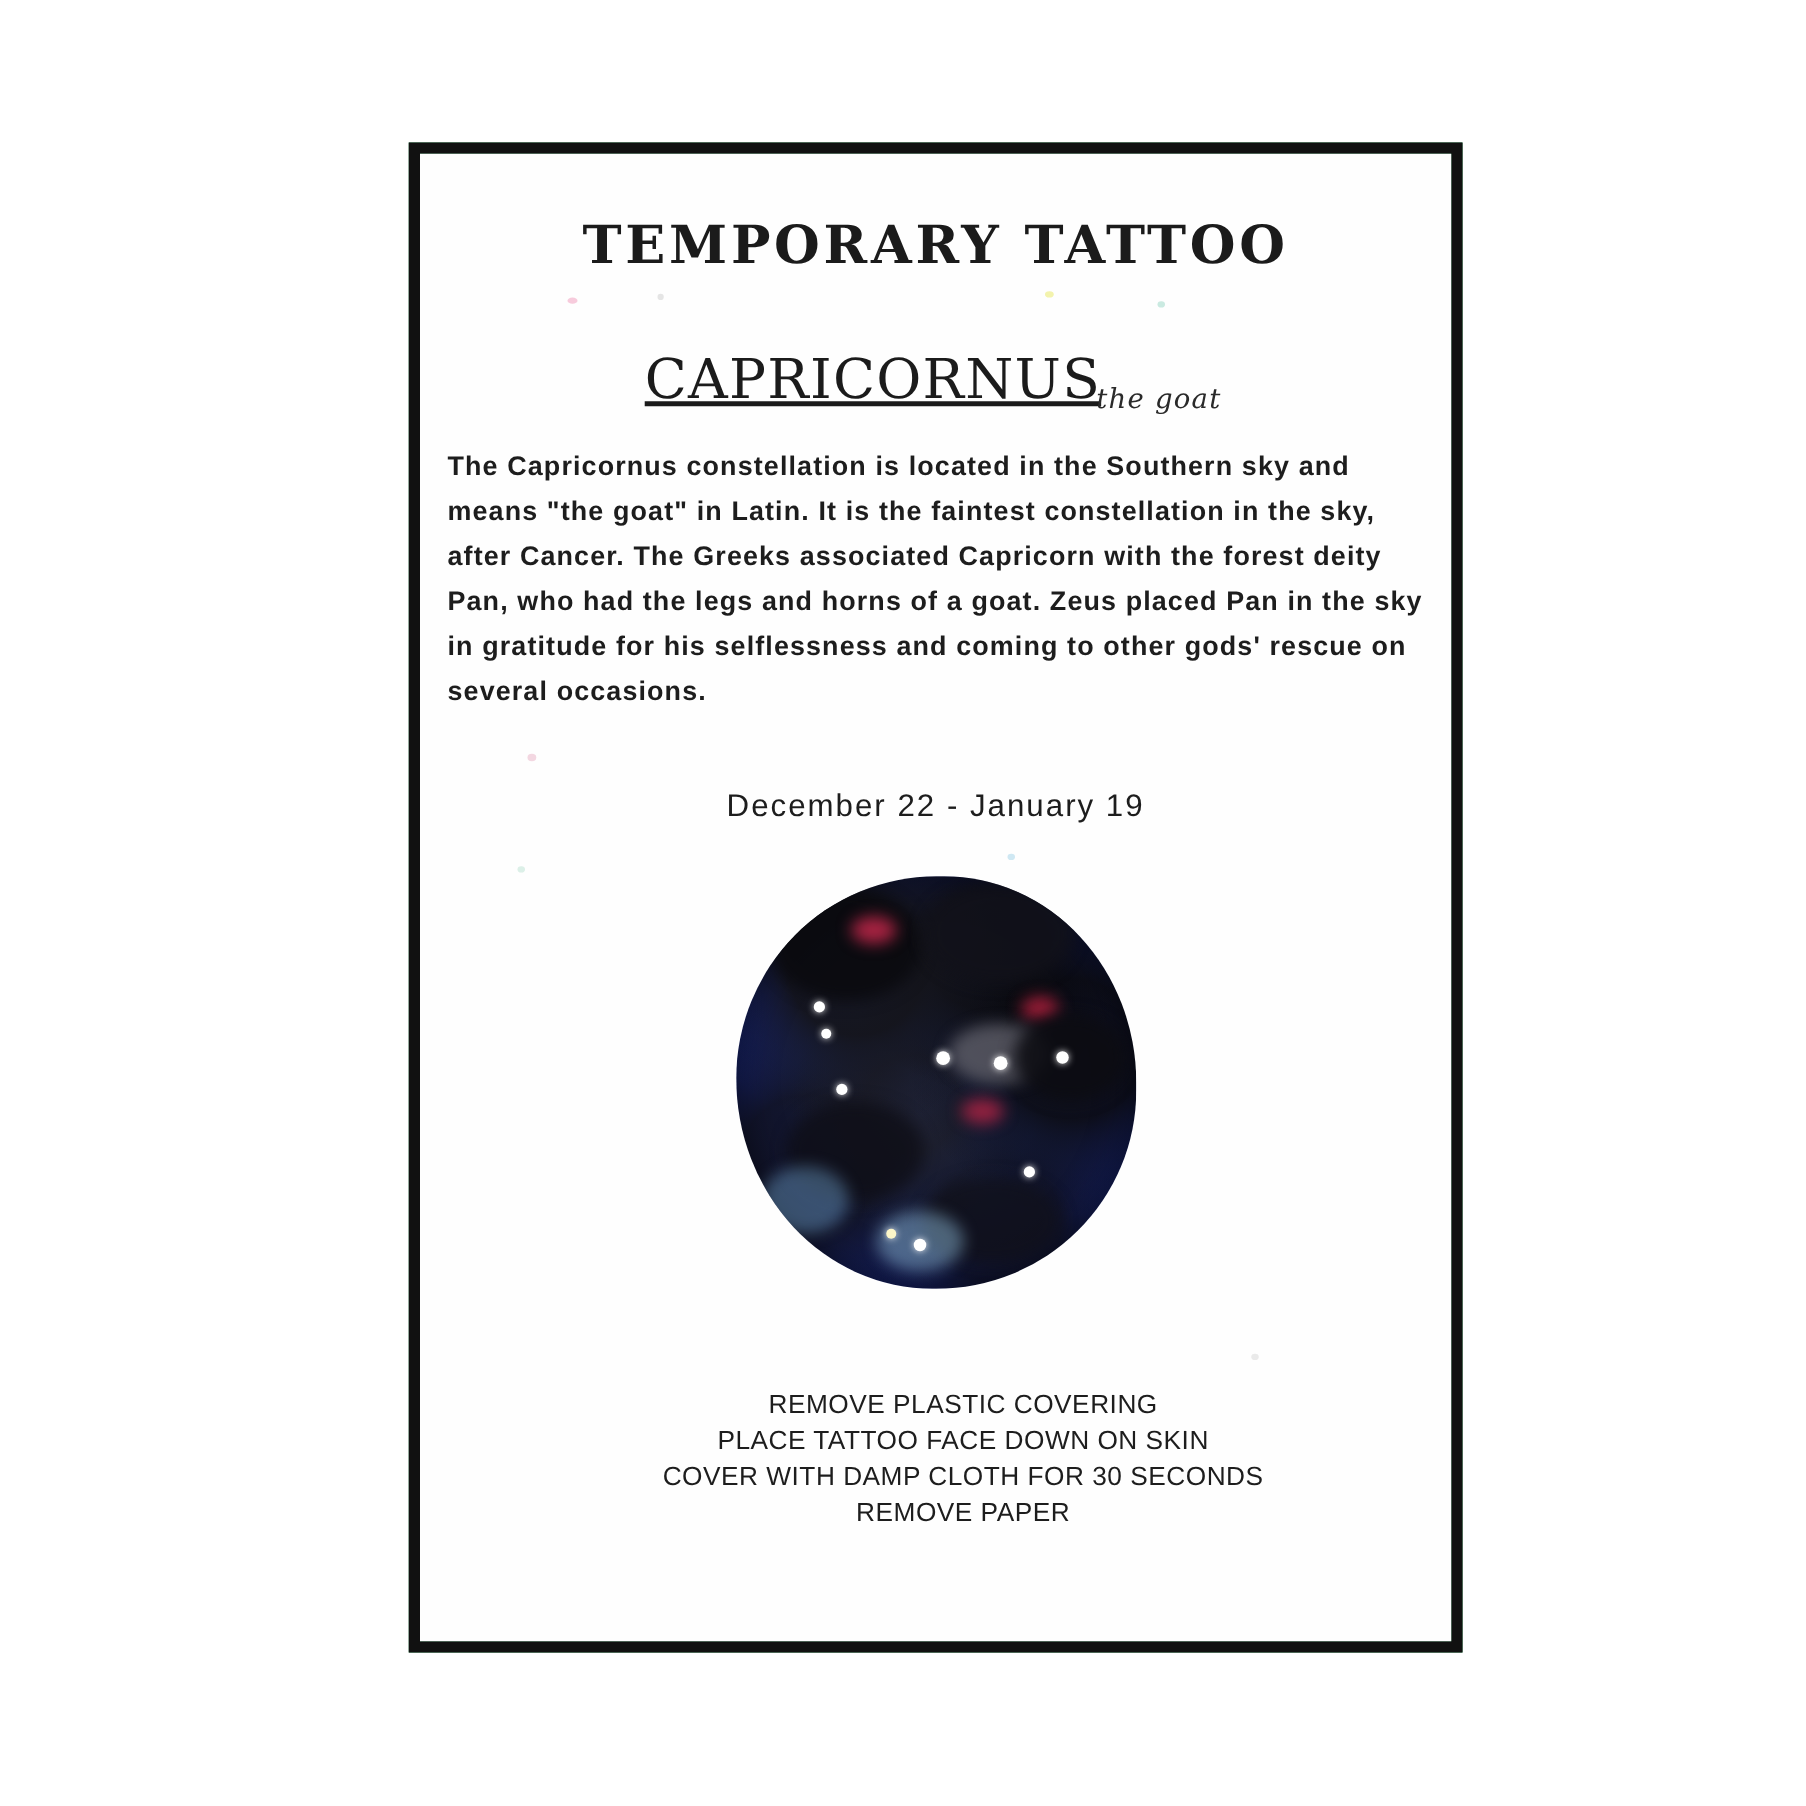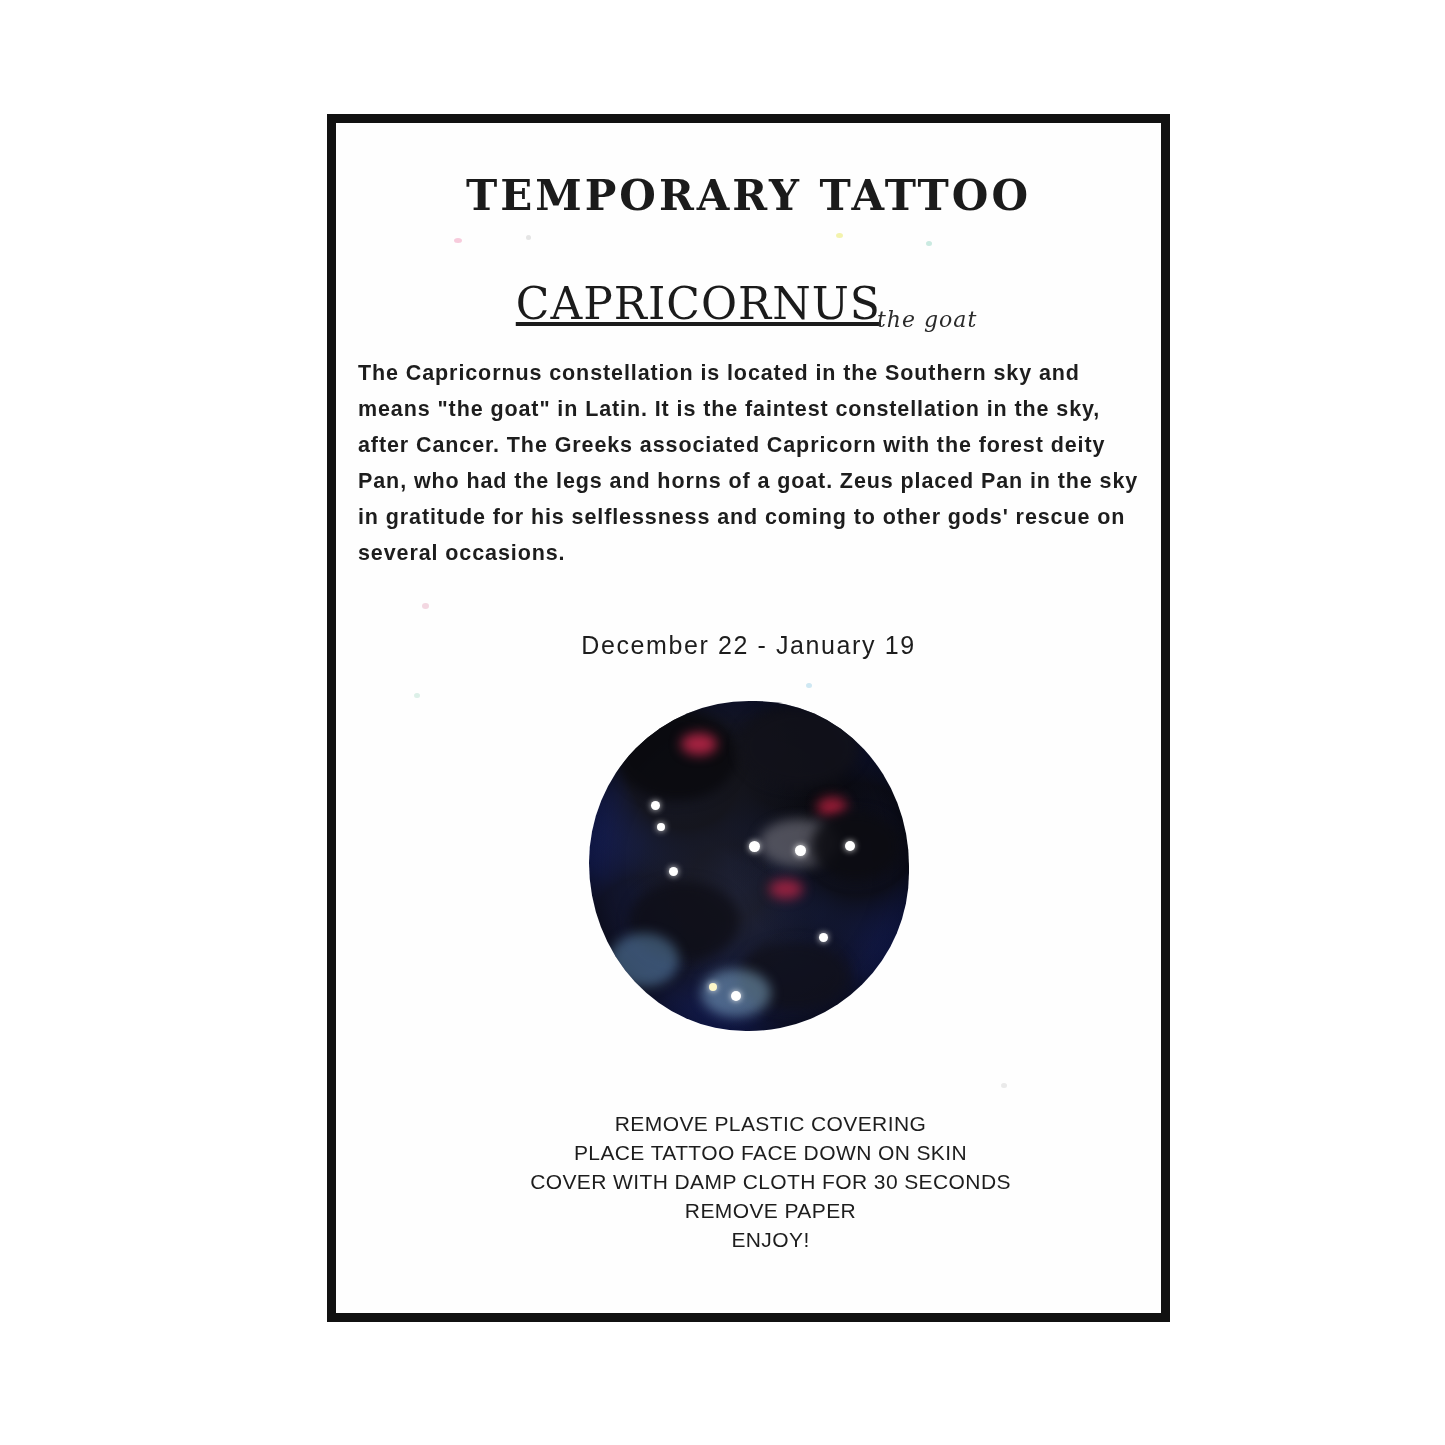--- a/index.html
+++ b/index.html
@@ -224,19 +224,18 @@
           <div class="star" style="left:142px;top:290px;width:10px;height:10px;"></div>
           <div class="star" style="left:120px;top:282px;width:8px;height:8px;background:#fdf6c8;"></div>
         </div>
       </div>
 
       <div class="instructions">
         <div>REMOVE PLASTIC COVERING</div>
         <div>PLACE TATTOO FACE DOWN ON SKIN</div>
         <div>COVER WITH DAMP CLOTH FOR 30 SECONDS</div>
         <div>REMOVE PAPER</div>
-        <div>ENJOY!</div>
       </div>
 
     </div>
   </div>
 
 </div>
 
 </body></html>

